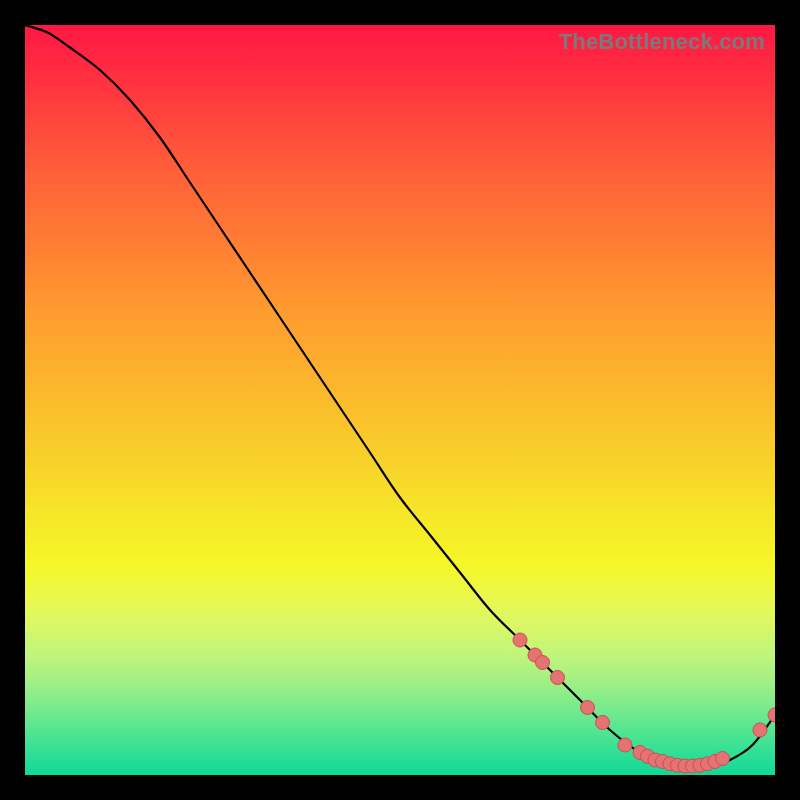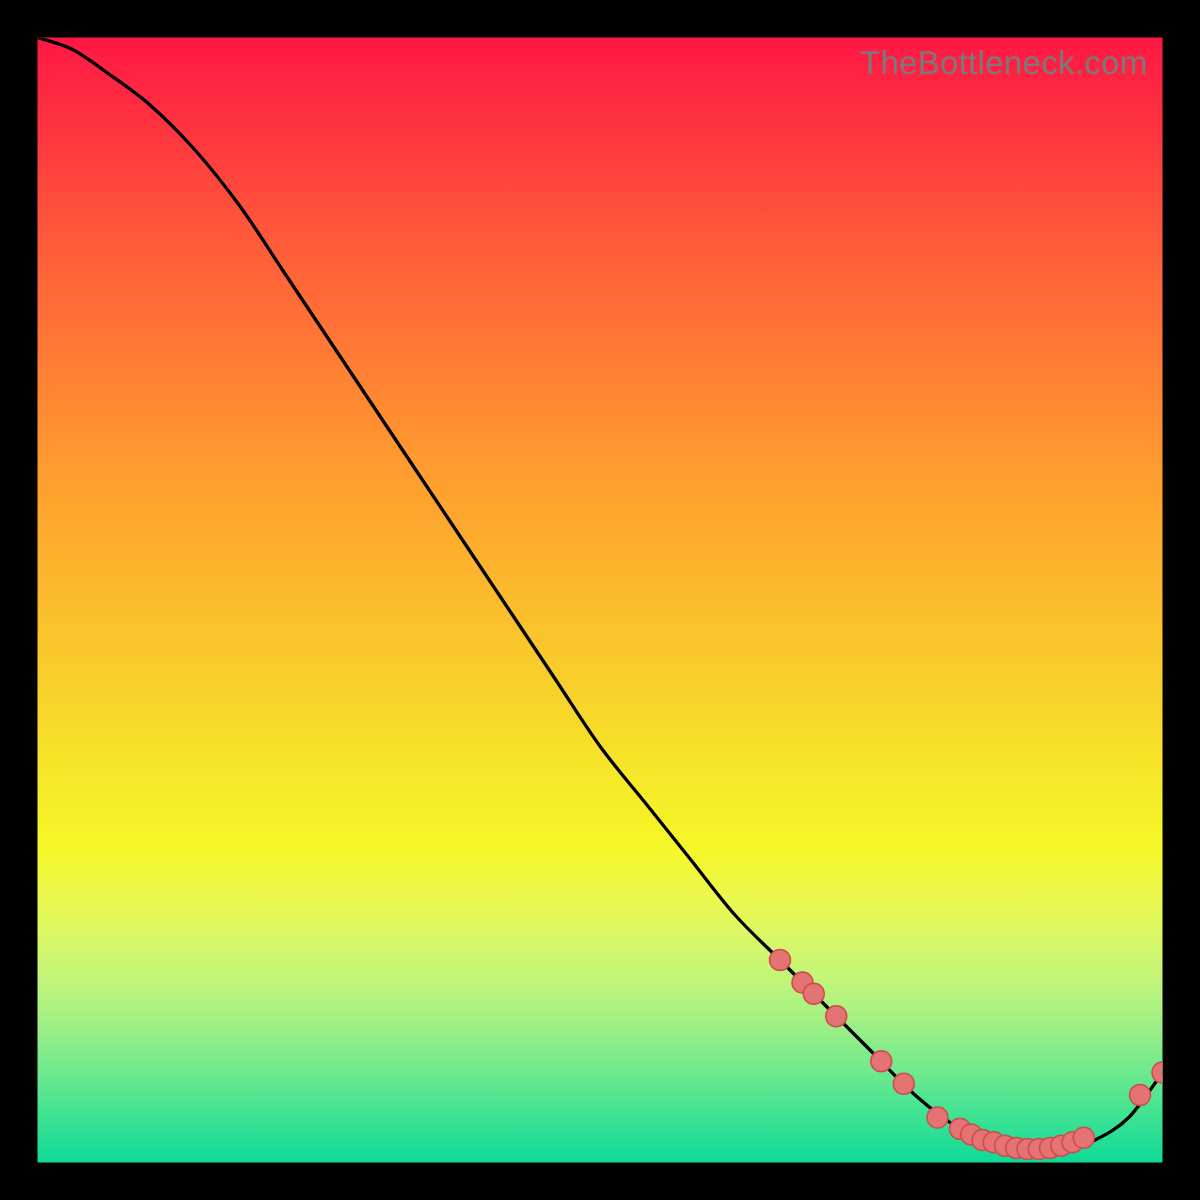--- a/index.html
+++ b/index.html
@@ -9,20 +9,21 @@
     height: 800px;
     background: #000;
     overflow: hidden;
     font-family: Arial, Helvetica, sans-serif;
   }
   .frame {
     position: relative;
     width: 800px;
     height: 800px;
     background: #000;
+    font-weight: bold;
   }
   .plot {
     position: absolute;
     left: 25px;
     top: 25px;
     width: 750px;
     height: 750px;
     background: linear-gradient(
       to bottom,
       #ff1744 0%,

